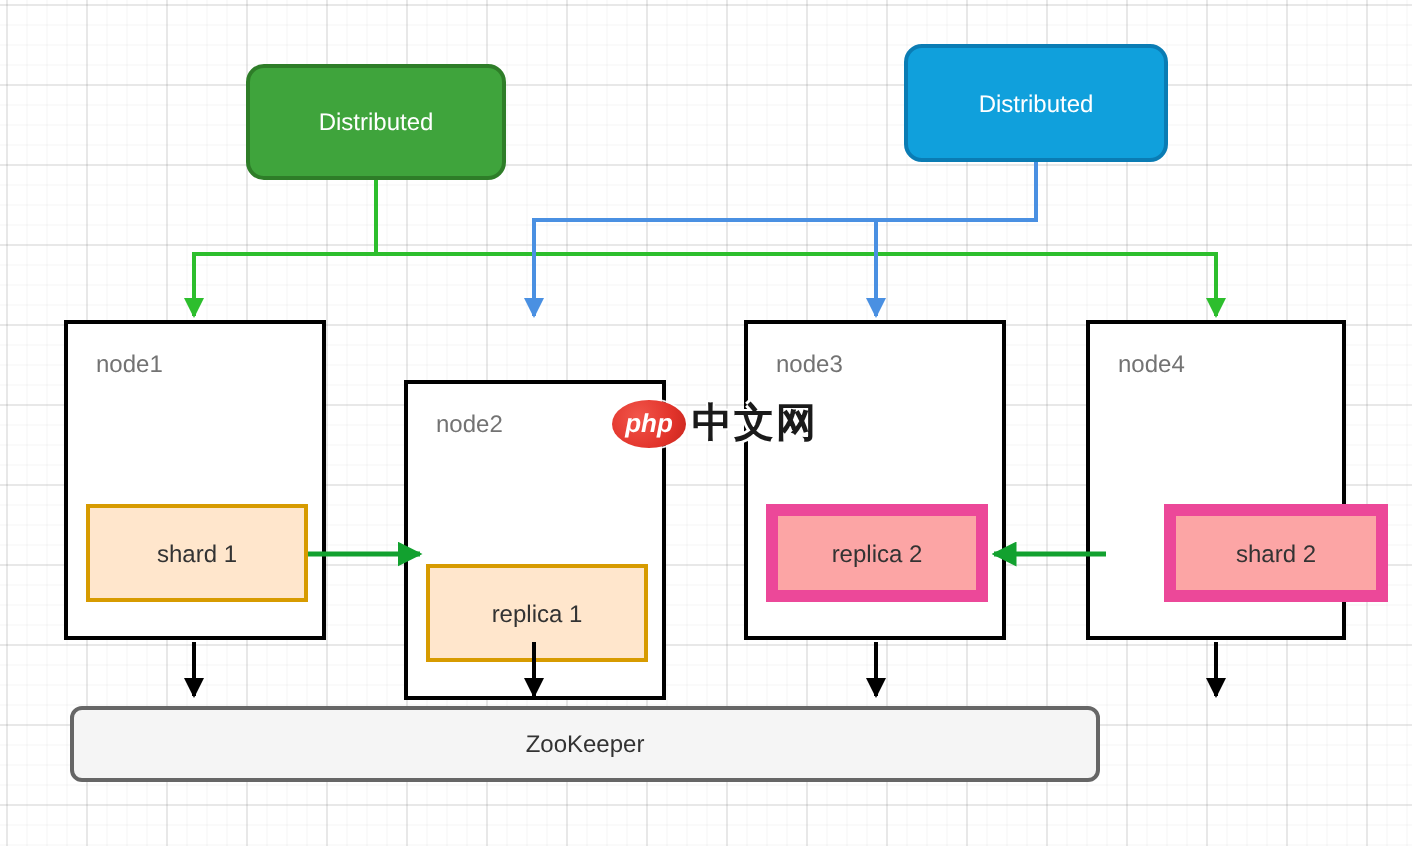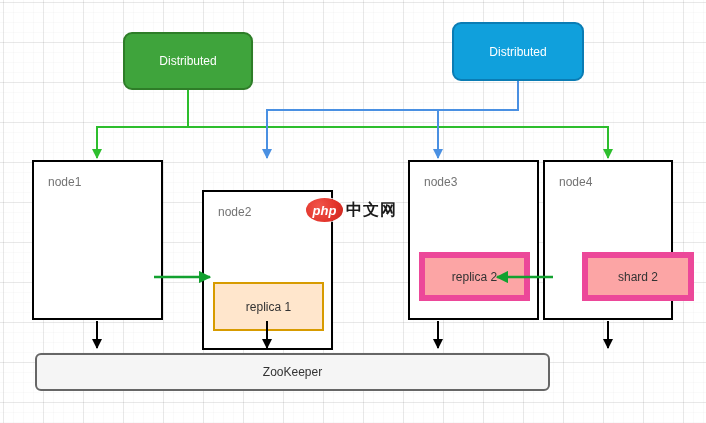--- a/index.html
+++ b/index.html
@@ -42,21 +42,21 @@
   }
   .watermark{position:absolute;left:306px;top:198px;display:flex;align-items:center;gap:3px;z-index:10;}
   .wm-badge{
     width:37px;height:24px;border-radius:50%;
     background:radial-gradient(circle at 35% 35%, #f1554a, #e2342b 60%, #c6251d);
     color:#ffffff;font-size:13px;font-weight:bold;font-style:italic;
     display:flex;align-items:center;justify-content:center;
     box-shadow:0 0 0 1px rgba(255,255,255,0.9);
   }
   .wm-text{
-    font-size:16px;font-weight:bold;color:#1a1a1a;letter-spacing:1px;
+    font-size:20px;font-weight:bold;color:#1a1a1a;letter-spacing:1px;
     text-shadow:-1px -1px 0 #fff,1px -1px 0 #fff,-1px 1px 0 #fff,1px 1px 0 #fff;
   }
 </style>
 </head>
 <body>
 
 <div class="canvas">
 
   <svg class="wires" width="706" height="423" viewBox="0 0 706 423">
     <defs>
@@ -91,28 +91,29 @@
 
   <div class="dist green">
     <span>Distributed</span>
   </div>
   <div class="dist blue">
     <span>Distributed</span>
   </div>
 
   <div class="node" style="left:32px;">
     <div class="node-title">node1</div>
+    <div class="inner orange">shard 1</div>
   </div>
 
   <div class="node" style="left:202px;margin-top:30px;">
     <div class="node-title">node2</div>
     <div class="inner orange">replica 1</div>
   </div>
 
-  <div class="node" style="left:372px;margin-left:36px;">
+  <div class="node" style="left:372px;">
     <div class="node-title">node3</div>
     <div class="inner blue">replica 2</div>
   </div>
 
   <div class="node" style="left:543px;width:130px;">
     <div class="node-title">node4</div>
     <div class="inner blue" style="left:8px;width:112px;margin-left:29px;">shard 2</div>
   </div>
 
   <div class="zookeeper">

